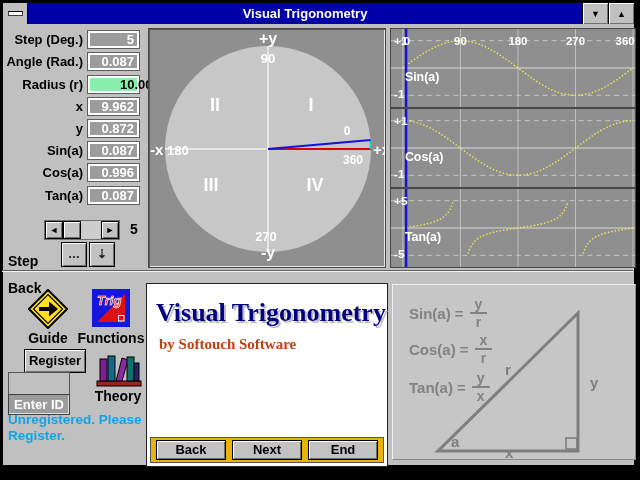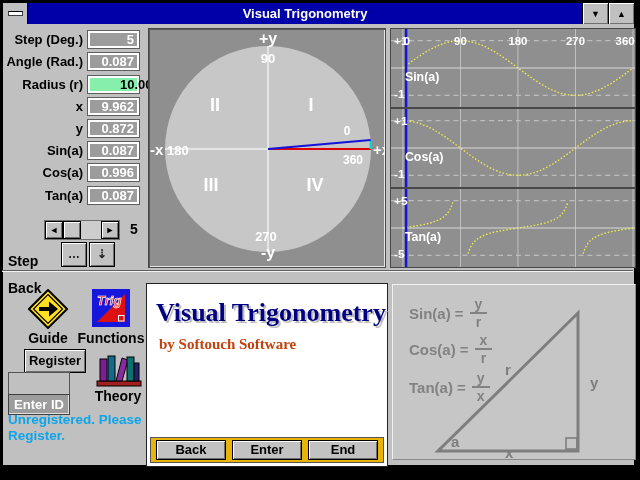--- a/index.html
+++ b/index.html
@@ -219,21 +219,21 @@
     <div>Unregistered.  Please</div>
     <div>Register.</div>
   </div>
 </div>
 
 <div class="about-panel">
   <div class="about-title">Visual Trigonometry</div>
   <div class="about-sub">by Softouch Software</div>
   <div class="nav-strip">
     <div class="btn3d nav-btn" style="left:5px">Back</div>
-    <div class="btn3d nav-btn" style="left:81px">Enter</div>
+    <div class="btn3d nav-btn" style="left:81px">Next</div>
     <div class="btn3d nav-btn" style="left:157px">End</div>
   </div>
 </div>
 
 <div class="formula-panel">
   <div class="formula-row" style="top:12px">
     <span>Sin(a) =</span>
     <span class="frac">
       <span class="num">y</span>
       <span class="den">r</span>

